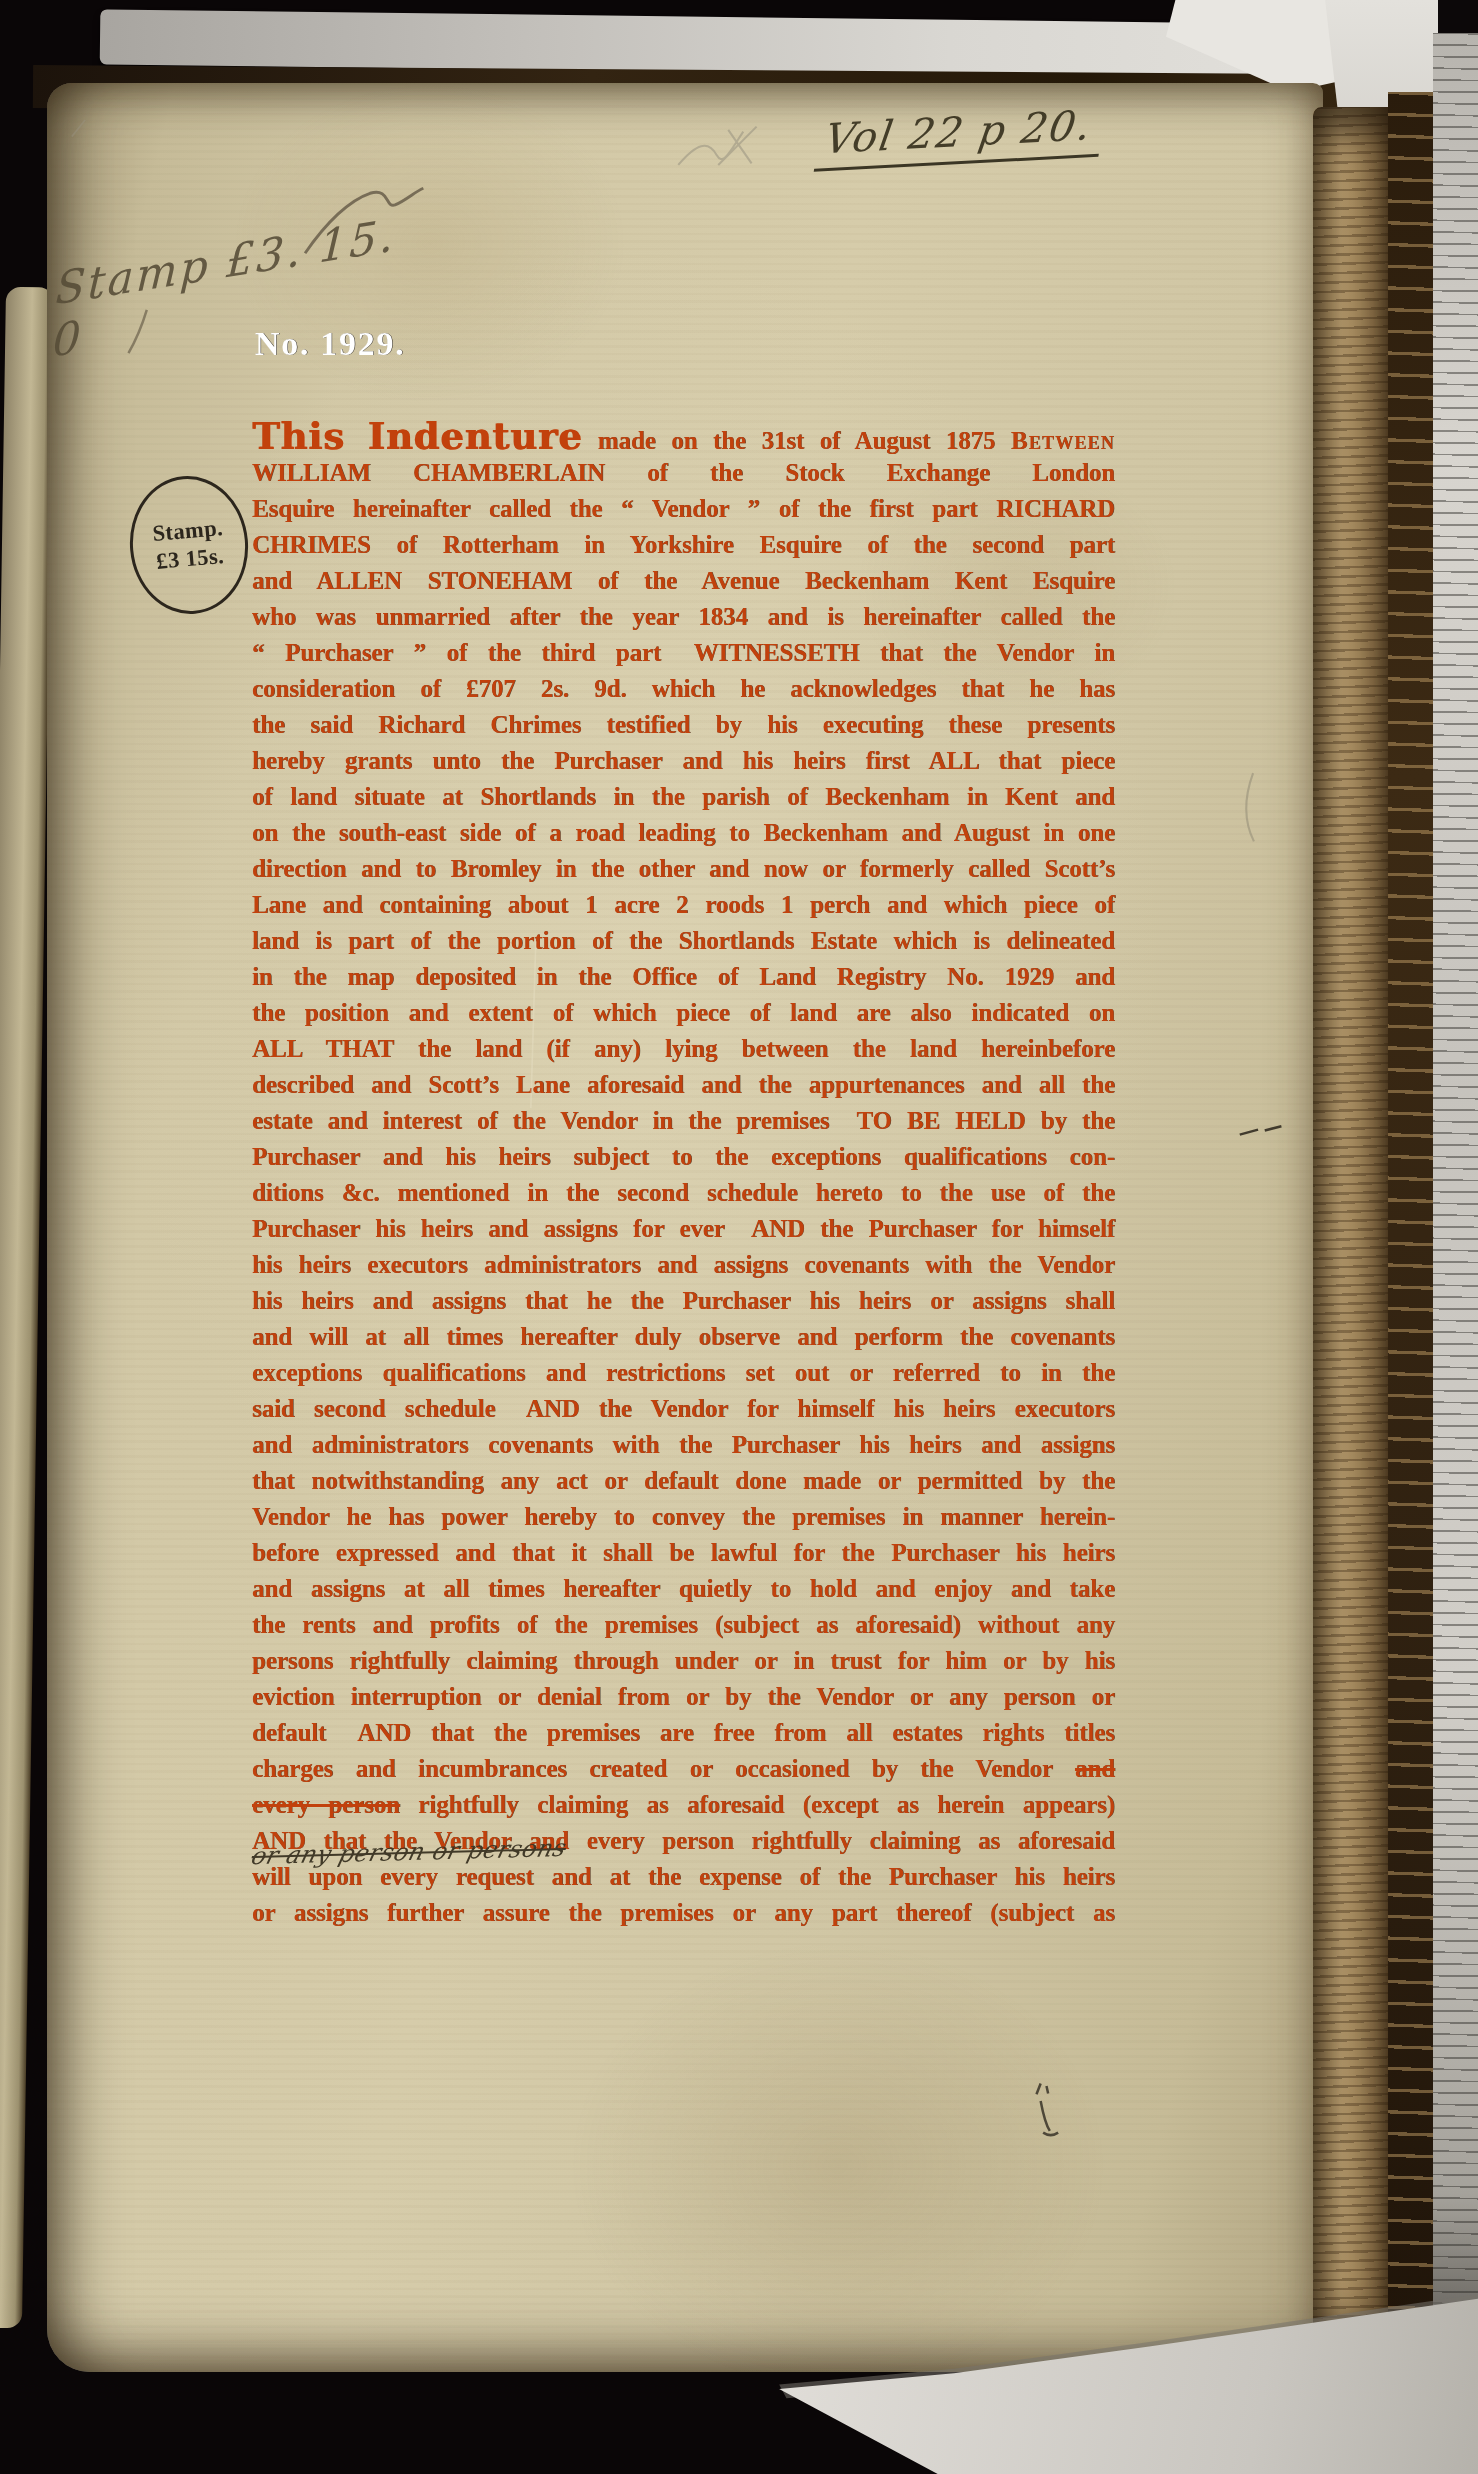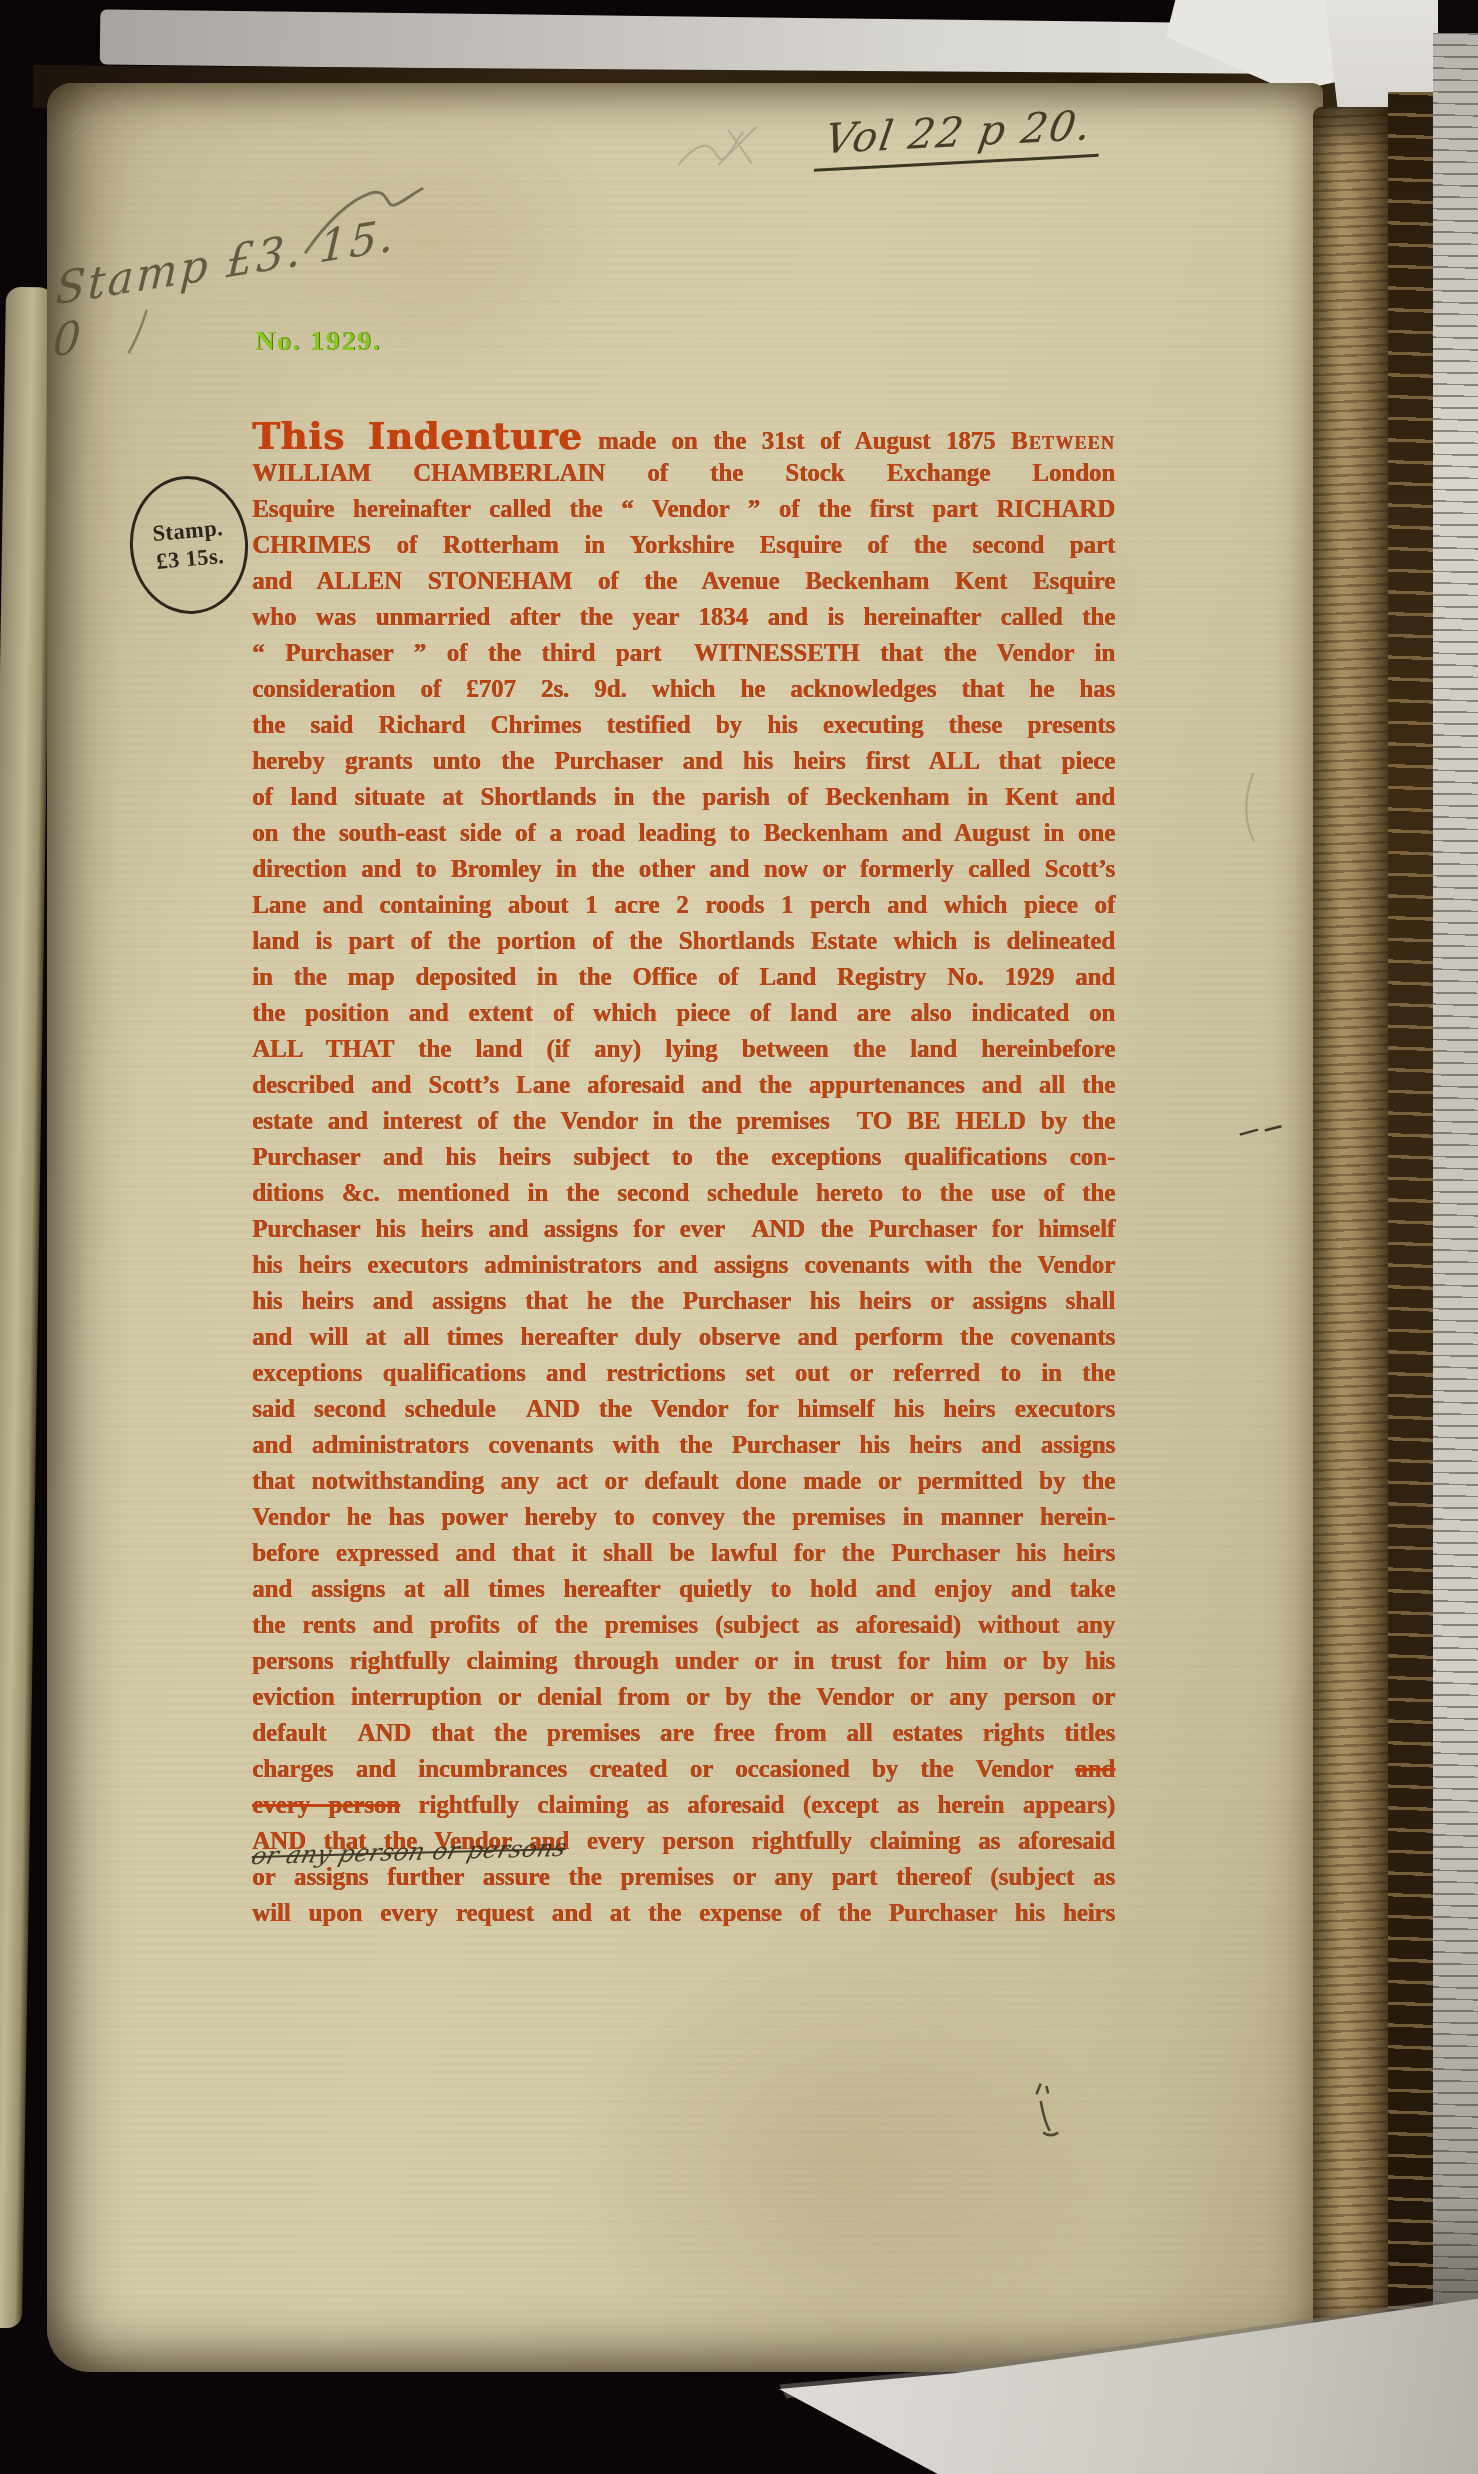--- a/index.html
+++ b/index.html
@@ -60,21 +60,21 @@
       inset 0 28px 46px -20px rgba(46,32,12,.55),
       inset 0 -40px 58px -25px rgba(42,29,11,.6);}
   .page-texture{position:absolute;inset:0;border-radius:inherit;pointer-events:none;
     background:
       radial-gradient(22% 10% at 30% 7%, rgba(146,120,70,.14), rgba(0,0,0,0) 70%),
       radial-gradient(30% 14% at 62% 91%, rgba(120,96,52,.16), rgba(0,0,0,0) 70%),
       radial-gradient(18% 8% at 76% 22%, rgba(150,125,78,.10), rgba(0,0,0,0) 70%),
       repeating-linear-gradient(180deg, rgba(110,92,58,.03) 0 2.5px, rgba(0,0,0,0) 2.5px 7.5px);}
 
   
-  .deed-no{position:absolute;left:255px;top:325px;font-weight:700;font-size:28px;color:#84cc16;
+  .deed-no{position:absolute;left:255px;top:325px;font-weight:700;font-size:34px;color:#ffffff;
     letter-spacing:1.7px;text-shadow:0.5px 0 0 #1f1a13;}
   .stamp-seal{position:absolute;left:130px;top:476px;width:112px;height:132px;border:3.3px solid #2c261d;
     border-radius:50%;transform:rotate(-5deg);display:flex;flex-direction:column;align-items:center;
     justify-content:center;color:#2c261d;}
   .stamp-seal .s1,.stamp-seal .s2{font-weight:700;font-size:22.5px;line-height:28px;letter-spacing:0.4px;}
 
   .body-text{position:absolute;left:252px;top:415px;width:863px;}
   .line{height:36px;font-weight:700;font-size:25px;line-height:43px;color:#c2410c;
     text-align:justify;text-align-last:justify;letter-spacing:-0.1px;
     text-shadow:0.4px 0 0.3px rgba(37,31,23,.75);}
@@ -162,22 +162,22 @@
       <div class="line"><span class="seg-n">Vendor he has power hereby to convey the premises in manner herein-</span></div>
       <div class="line"><span class="seg-n">before expressed and that it shall be lawful for the Purchaser his heirs</span></div>
       <div class="line"><span class="seg-n">and assigns at all times hereafter quietly to hold and enjoy and take</span></div>
       <div class="line"><span class="seg-n">the rents and profits of the premises (subject as aforesaid) without any</span></div>
       <div class="line"><span class="seg-n">persons rightfully claiming through under or in trust for him or by his</span></div>
       <div class="line"><span class="seg-n">eviction interruption or denial from or by the Vendor or any person or</span></div>
       <div class="line"><span class="seg-n">default  AND that the premises are free from all estates rights titles</span></div>
       <div class="line"><span class="seg-n">charges and incumbrances created or occasioned by the Vendor </span><span class="seg-st">and</span></div>
       <div class="line"><span class="seg-st">every person</span><span class="seg-n"> rightfully claiming as aforesaid (except as herein appears)</span></div>
       <div class="line"><span class="seg-n">AND that the Vendor and every person rightfully claiming as aforesaid</span></div>
+      <div class="line"><span class="seg-n">will upon every request and at the expense of the Purchaser his heirs</span></div>
       <div class="line"><span class="seg-n">or assigns further assure the premises or any part thereof (subject as</span></div>
-      <div class="line"><span class="seg-n">will upon every request and at the expense of the Purchaser his heirs</span></div>
     </div>
 
   <div class="interline hand">or any person or persons</div>
 
   <svg class="marks" width="1479" height="2475" viewBox="0 0 1775 2971">
 
     <path d="M366,304 C392,266 420,240 444,232 C468,225 462,250 474,246 C488,240 498,230 508,226" stroke="#5c5240" stroke-width="3.5" fill="none" opacity="0.75"></path>
     <path d="M176,372 C170,392 162,410 154,424" stroke="#5c5240" stroke-width="3" fill="none" opacity="0.6"></path>
 
     <path d="M814,198 C836,172 850,168 860,186 C868,200 876,182 892,158 M862,198 L908,152 M874,156 L902,196" stroke="#97917f" stroke-width="2.5" fill="none" opacity="0.55"></path>

